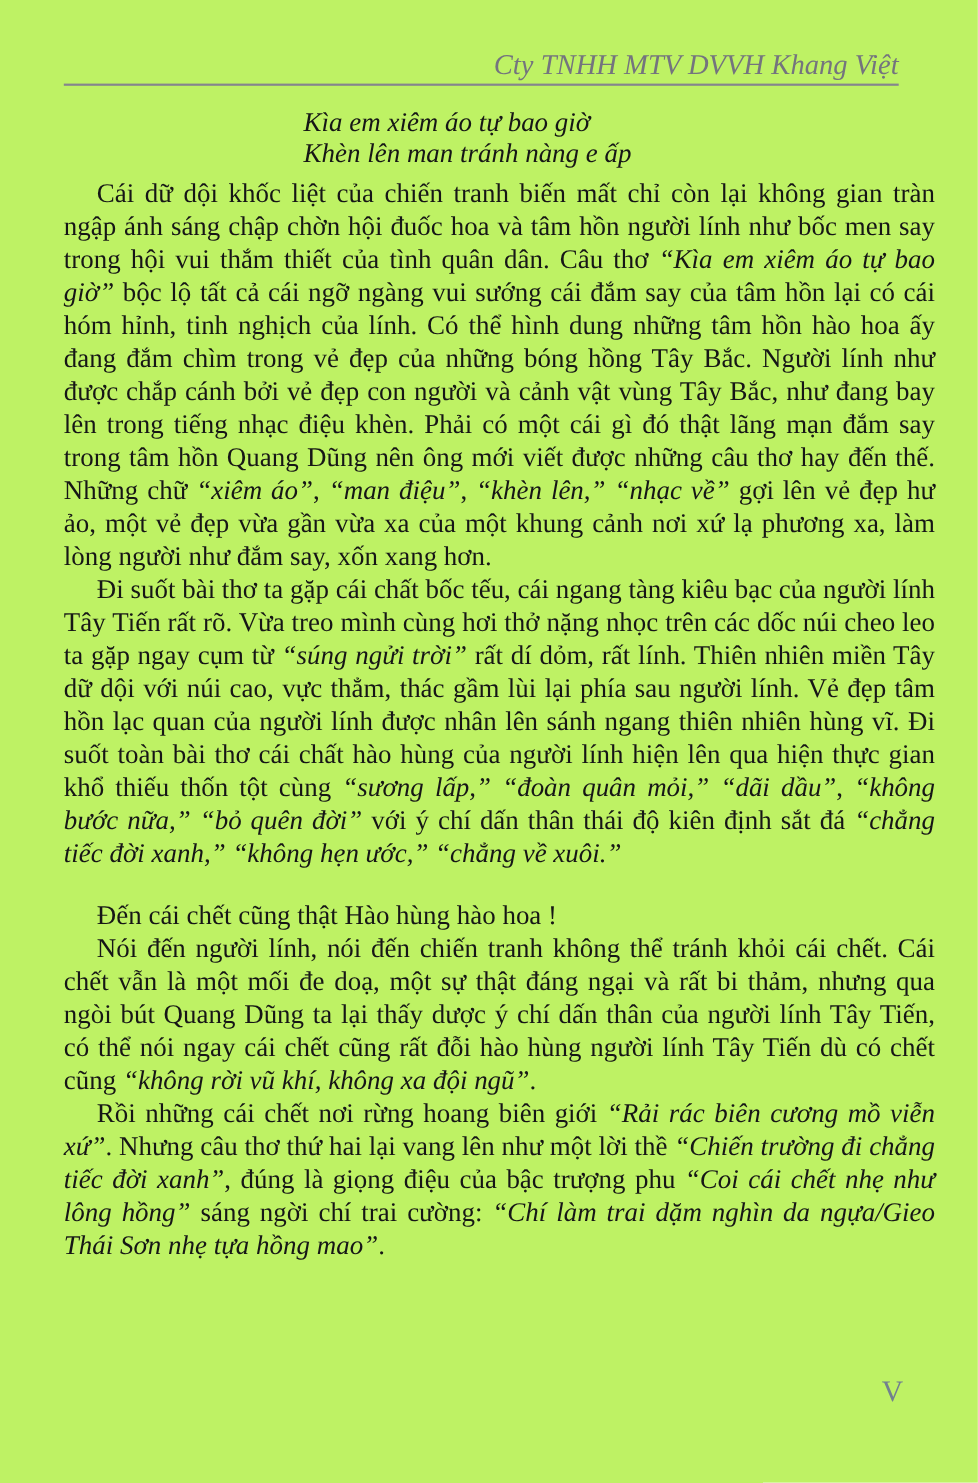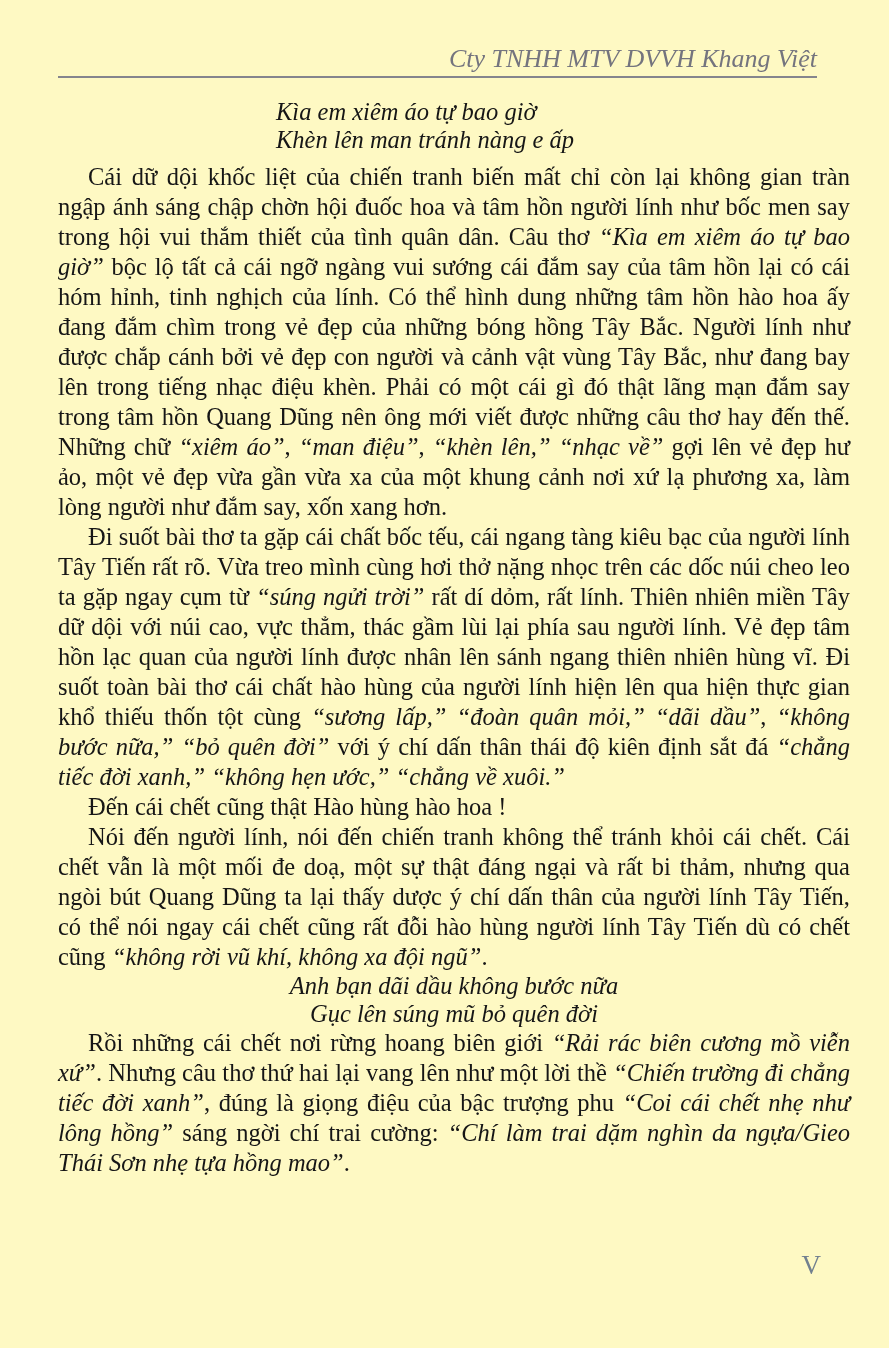--- a/index.html
+++ b/index.html
@@ -4,21 +4,21 @@
 <style>
   html, body {
     margin: 0;
     padding: 0;
     background: #ffffff;
   }
   .page {
     position: relative;
     width: 889px;
     height: 1348px;
-    background: #fef9c3;
+    background: #bef264;
     overflow: hidden;
     font-family: "Liberation Serif", "DejaVu Serif", serif;
     color: #161616;
     box-sizing: border-box;
     padding: 0 39px 0 58px;
   }
   .header {
     padding-top: 44px;
   }
   .header-text {
@@ -53,20 +53,21 @@
   }
   .verse-line {
     white-space: pre;
   }
   .para {
     margin: 0;
     text-align: justify;
     text-indent: 30px;
   }
   .para.space-before {
+    margin-top: 26px;
   }
   .para .q {
     font-style: italic;
   }
   .verse.gap-after {
     margin-bottom: 8px;
   }
   .page-number {
     position: absolute;
     top: 1250px;
@@ -86,21 +87,17 @@
 
   <div class="content" id="content">
       <div class="verse align-left gap-after">
         <div class="verse-line">Kìa em xiêm áo tự bao giờ</div>
         <div class="verse-line">Khèn lên man tránh nàng e ấp</div>
       </div>
       <p class="para"><span>Cái dữ dội khốc liệt của chiến tranh biến mất chỉ còn lại không gian tràn ngập ánh sáng chập chờn hội đuốc hoa và tâm hồn người lính như bốc men say trong hội vui thắm thiết của tình quân dân. Câu thơ </span><em class="q">“Kìa em xiêm áo tự bao giờ”</em><span> bộc lộ tất cả cái ngỡ ngàng vui sướng cái đắm say của tâm hồn lại có cái hóm hỉnh, tinh nghịch của lính. Có thể hình dung những tâm hồn hào hoa ấy đang đắm chìm trong vẻ đẹp của những bóng hồng Tây Bắc. Người lính như được chắp cánh bởi vẻ đẹp con người và cảnh vật vùng Tây Bắc, như đang bay lên trong tiếng nhạc điệu khèn. Phải có một cái gì đó thật lãng mạn đắm say trong tâm hồn Quang Dũng nên ông mới viết được những câu thơ hay đến thế. Những chữ </span><em class="q">“xiêm áo”</em><span>, </span><em class="q">“man điệu”</em><span>, </span><em class="q">“khèn lên,”</em><span> </span><em class="q">“nhạc về”</em><span> gợi lên vẻ đẹp hư ảo, một vẻ đẹp vừa gần vừa xa của một khung cảnh nơi xứ lạ phương xa, làm lòng người như đắm say, xốn xang hơn.</span></p>
       <p class="para"><span>Đi suốt bài thơ ta gặp cái chất bốc tếu, cái ngang tàng kiêu bạc của người lính Tây Tiến rất rõ. Vừa treo mình cùng hơi thở nặng nhọc trên các dốc núi cheo leo ta gặp ngay cụm từ </span><em class="q">“súng ngửi trời”</em><span> rất dí dỏm, rất lính. Thiên nhiên miền Tây dữ dội với núi cao, vực thẳm, thác gầm lùi lại phía sau người lính. Vẻ đẹp tâm hồn lạc quan của người lính được nhân lên sánh ngang thiên nhiên hùng vĩ. Đi suốt toàn bài thơ cái chất hào hùng của người lính hiện lên qua hiện thực gian khổ thiếu thốn tột cùng </span><em class="q">“sương lấp,”</em><span> </span><em class="q">“đoàn quân mỏi,”</em><span> </span><em class="q">“dãi dầu”</em><span>, </span><em class="q">“không bước nữa,”</em><span> </span><em class="q">“bỏ quên đời”</em><span> với ý chí dấn thân thái độ kiên định sắt đá </span><em class="q">“chẳng tiếc đời xanh,”</em><span> </span><em class="q">“không hẹn ước,”</em><span> </span><em class="q">“chẳng về xuôi.”</em></p>
       <p class="para space-before"><span>Đến cái chết cũng thật Hào hùng hào hoa !</span></p>
       <p class="para"><span>Nói đến người lính, nói đến chiến tranh không thể tránh khỏi cái chết. Cái chết vẫn là một mối đe doạ, một sự thật đáng ngại và rất bi thảm, nhưng qua ngòi bút Quang Dũng ta lại thấy dược ý chí dấn thân của người lính Tây Tiến, có thể nói ngay cái chết cũng rất đỗi hào hùng người lính Tây Tiến dù có chết cũng </span><em class="q">“không rời vũ khí, không xa đội ngũ”</em><span>.</span></p>
-      <div class="verse align-center">
-        <div class="verse-line">Anh bạn dãi dầu không bước nữa</div>
-        <div class="verse-line">Gục lên súng mũ bỏ quên đời</div>
-      </div>
       <p class="para"><span>Rồi những cái chết nơi rừng hoang biên giới </span><em class="q">“Rải rác biên cương mồ viễn xứ”</em><span>. Nhưng câu thơ thứ hai lại vang lên như một lời thề </span><em class="q">“Chiến trường đi chẳng tiếc đời xanh”</em><span>, đúng là giọng điệu của bậc trượng phu </span><em class="q">“Coi cái chết nhẹ như lông hồng”</em><span> sáng ngời chí trai cường: </span><em class="q">“Chí làm trai dặm nghìn da ngựa/Gieo Thái Sơn nhẹ tựa hồng mao”</em><span>.</span></p>
     </div>
 
   <div class="page-number">V</div>
 </div>
 
 </body></html>

